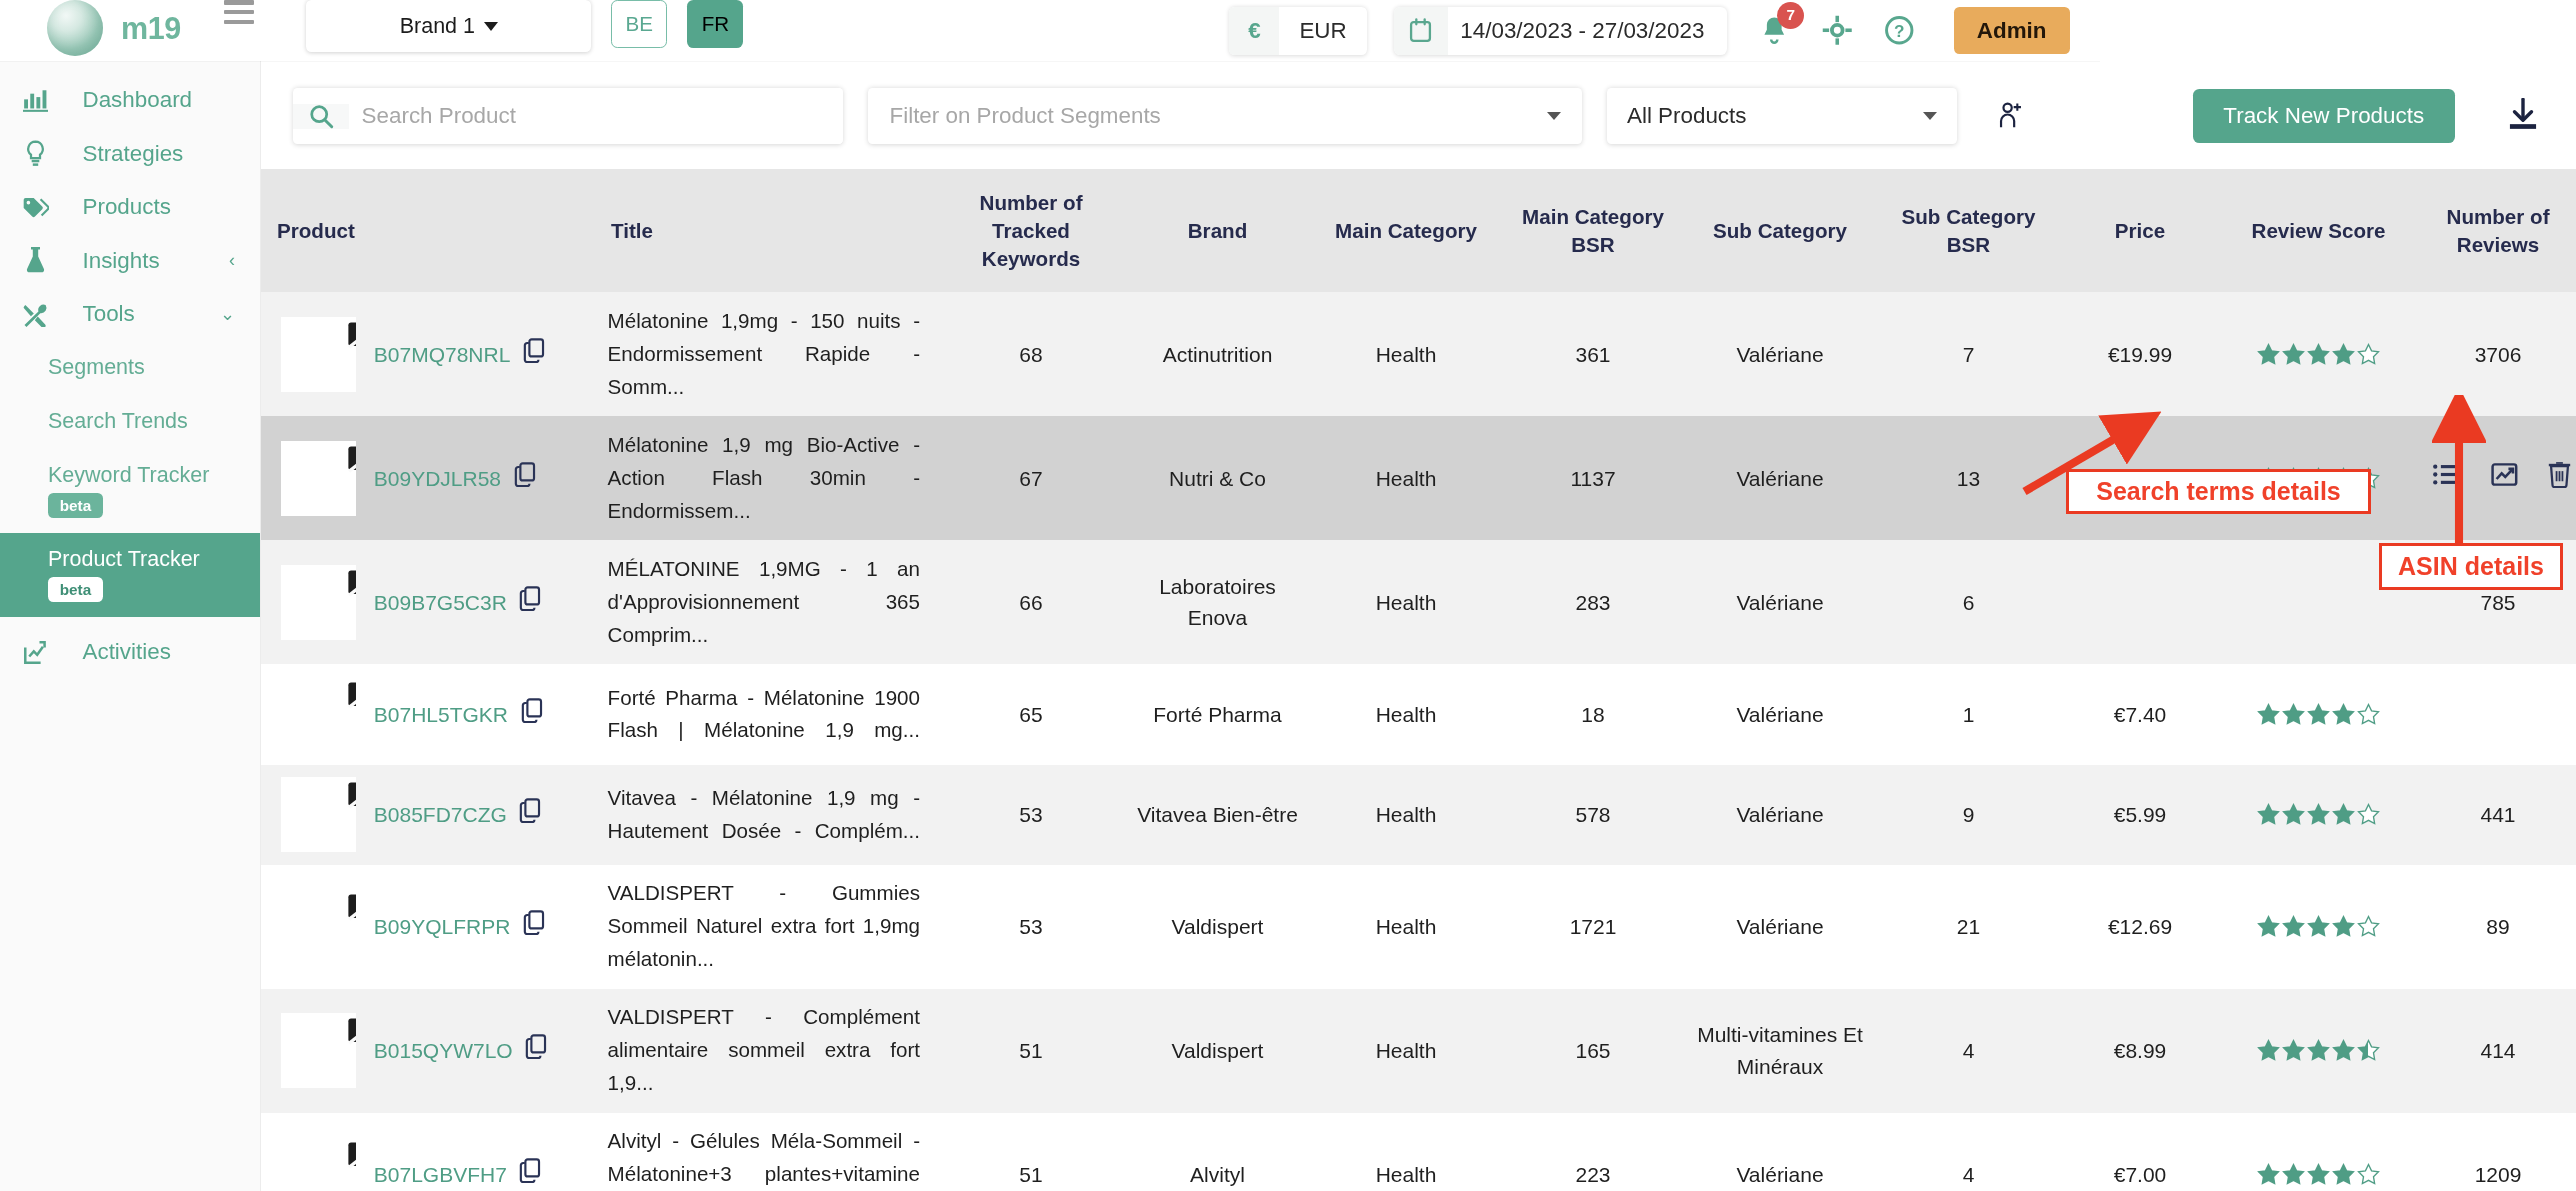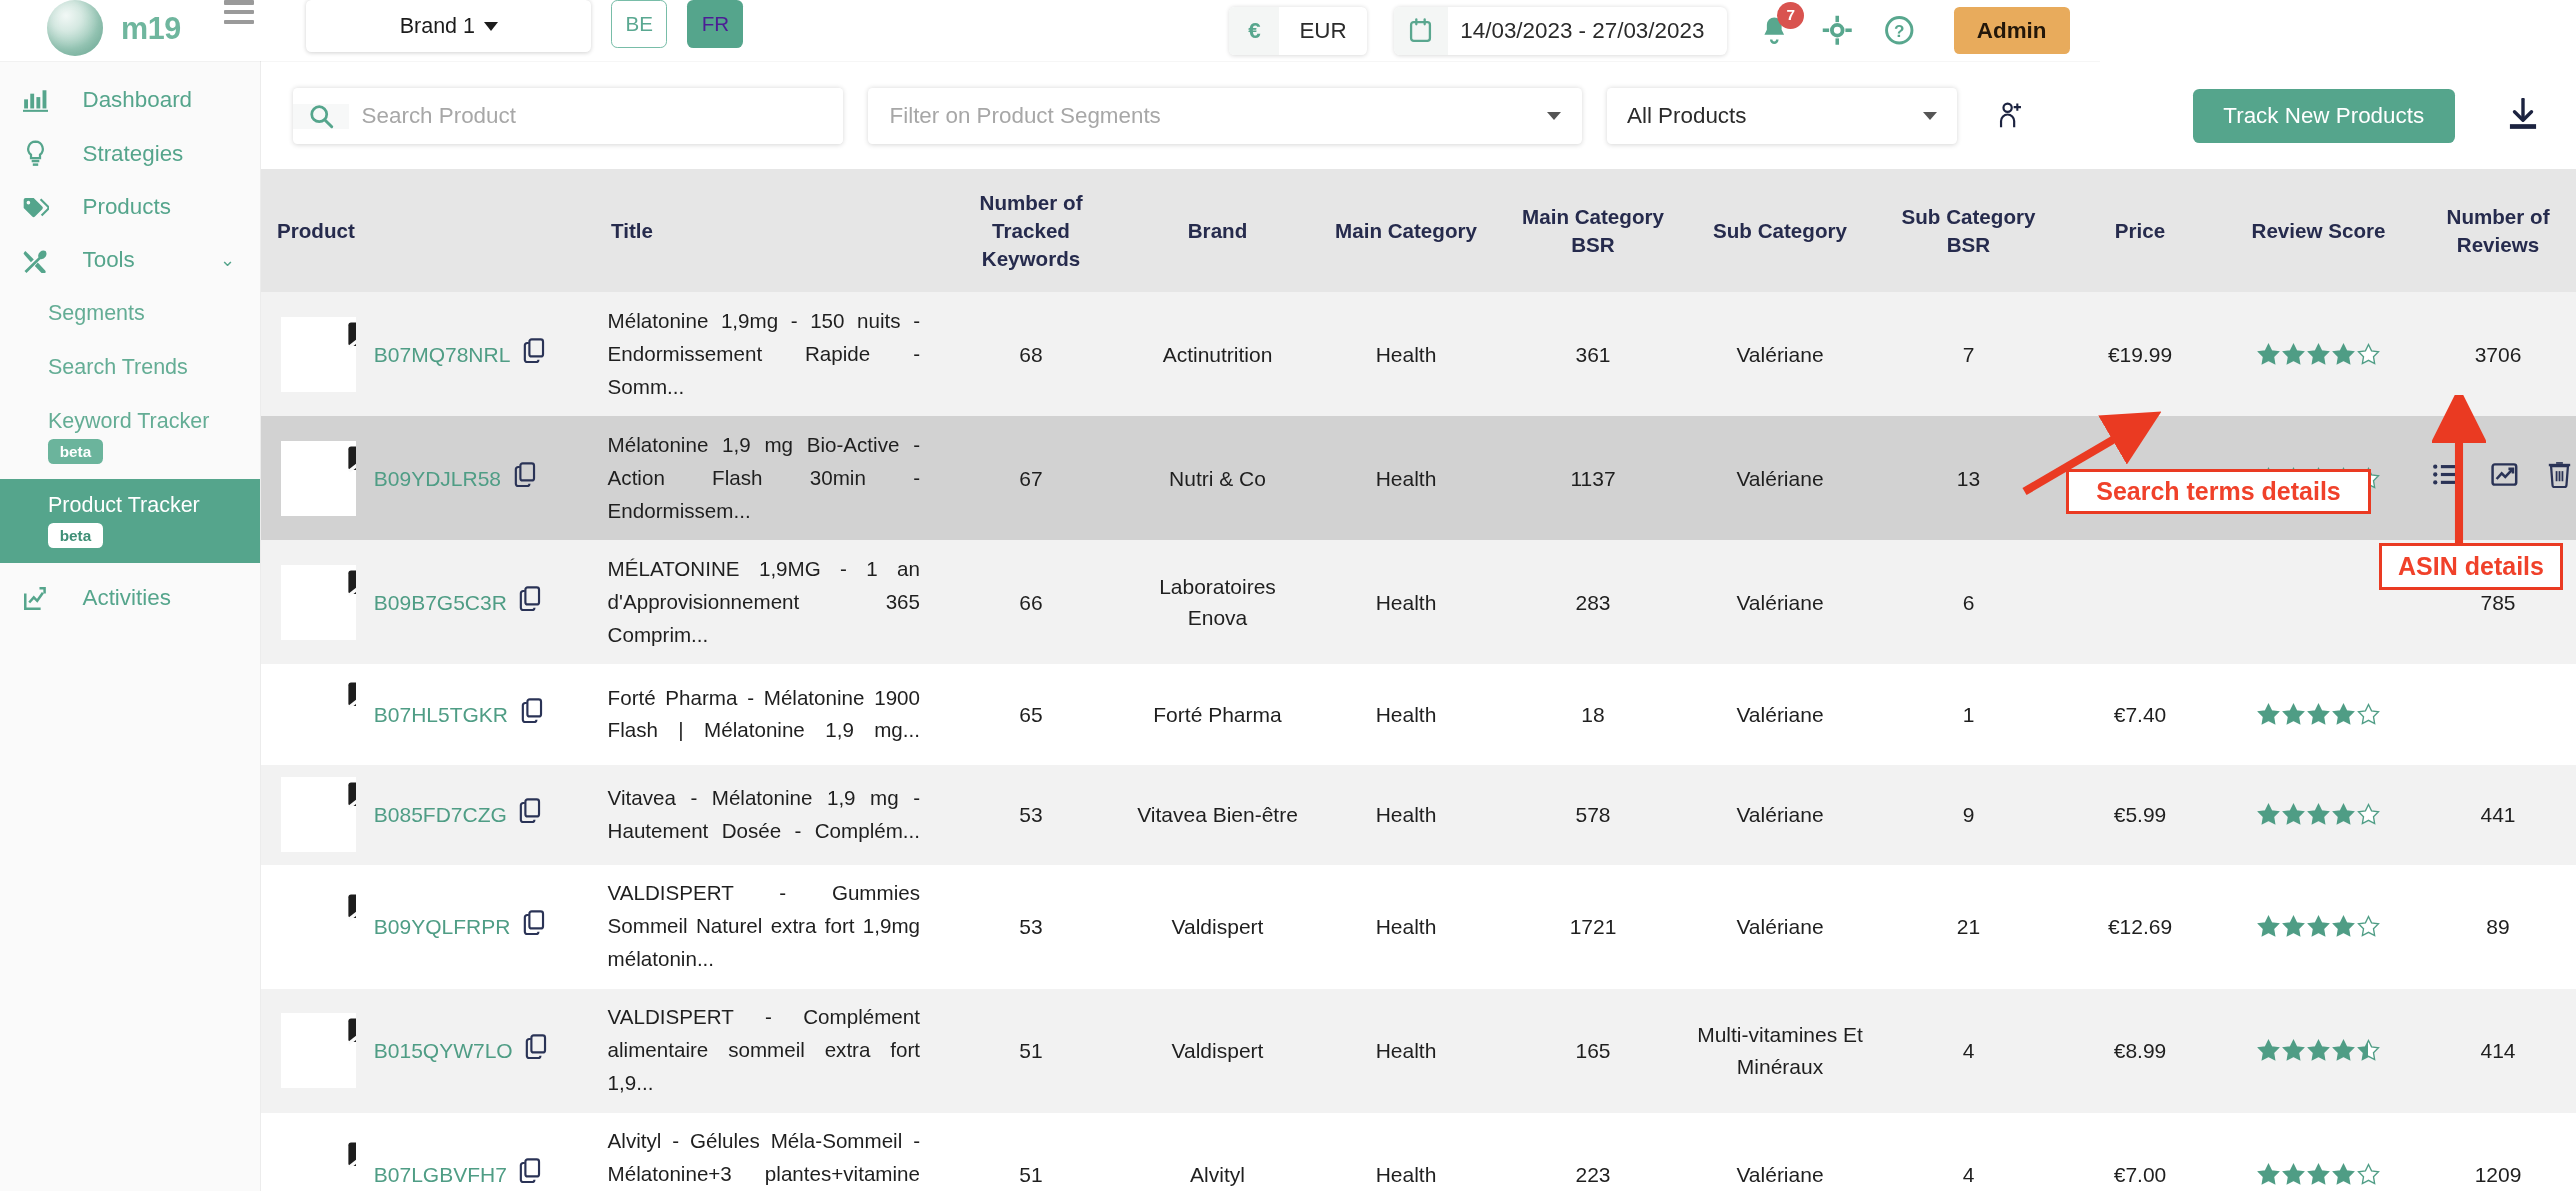--- a/index.html
+++ b/index.html
@@ -41,21 +41,21 @@
   .caret-down {
     width: 0; height: 0; border-left: 7.2px solid transparent;
     border-right: 7.2px solid transparent; border-top: 9px solid #1c1c1c;
   }
   .mkt-btn {
     width: 56px; height: 48px; border-radius: 6.3px;
     display: flex; align-items: center; justify-content: center;
     font-size: 20.6px; cursor: pointer; margin-left: 20px;
   }
   .mkt-be { border: 1.3px solid #78bda8; color: #5aa891; background: #fff; }
-  .mkt-fr { background: #55a58c; color: #4c1d95; }
+  .mkt-fr { background: #55a58c; color: #000000; }
 
   .topbar-right {
     position: absolute; right: 30.5px; top: 0; height: 61px;
     display: flex; align-items: center;
   }
   .cur-group {
     display: flex; align-items: center; height: 48px;
     border-radius: 5.4px; overflow: hidden; box-shadow: 0 0.9px 4.5px rgba(0,0,0,0.14);
     background: #fff;
   }
@@ -287,20 +287,30 @@
     <span class="nav-icon">
       <svg width="27" height="23" viewBox="0 0 24 20">
           <path d="M1.5 3.2A1.7 1.7 0 0 1 3.2 1.5h7.2L18 9.1a1.7 1.7 0 0 1 0 2.4l-6.5 6.5a1.7 1.7 0 0 1-2.4 0L1.5 10.4V3.2z" fill="#55a58c"></path>
           <circle cx="5.7" cy="5.7" r="1.6" fill="#fafafa"></circle>
           <path d="M16.5 2.6L23 9.1a1.7 1.7 0 0 1 0 2.4l-5.6 5.6" fill="none" stroke="#55a58c" stroke-width="1.9"></path>
         </svg>
     </span>
     <span>Products</span>
   </div>
 
+  <div class="nav-item">
+    <span class="nav-icon">
+      <svg width="23" height="27" viewBox="0 0 20 24">
+          <path d="M7.6 1.5v7L2.6 19.4c-.7 1.4.3 3.1 1.9 3.1h11c1.6 0 2.6-1.7 1.9-3.1L12.4 8.5v-7z" fill="#55a58c"></path>
+          <rect x="6" y="0" width="8" height="2.2" fill="#55a58c"></rect>
+        </svg>
+    </span>
+    <span>Insights</span>
+    <span class="nav-chevron">‹</span>
+  </div>
 
   <div class="nav-item">
     <span class="nav-icon">
       <svg width="27" height="25" viewBox="0 0 24 22">
           <path d="M3 2.5l7.5 7.5-2.6 2.6L1.4 5.1a4.6 4.6 0 0 1 1.6-2.6z" fill="#55a58c"></path>
           <path d="M21 2.5a4.8 4.8 0 0 0-6.4 5.8L2.2 20.3l1.8 1.8L16.3 9.8A4.8 4.8 0 0 0 21 2.5z" fill="#55a58c"></path>
           <path d="M14 12.8l6.6 7a2 2 0 0 1-2.8 2.8l-6.4-6.6z" fill="#55a58c"></path>
         </svg>
     </span>
     <span>Tools</span>

